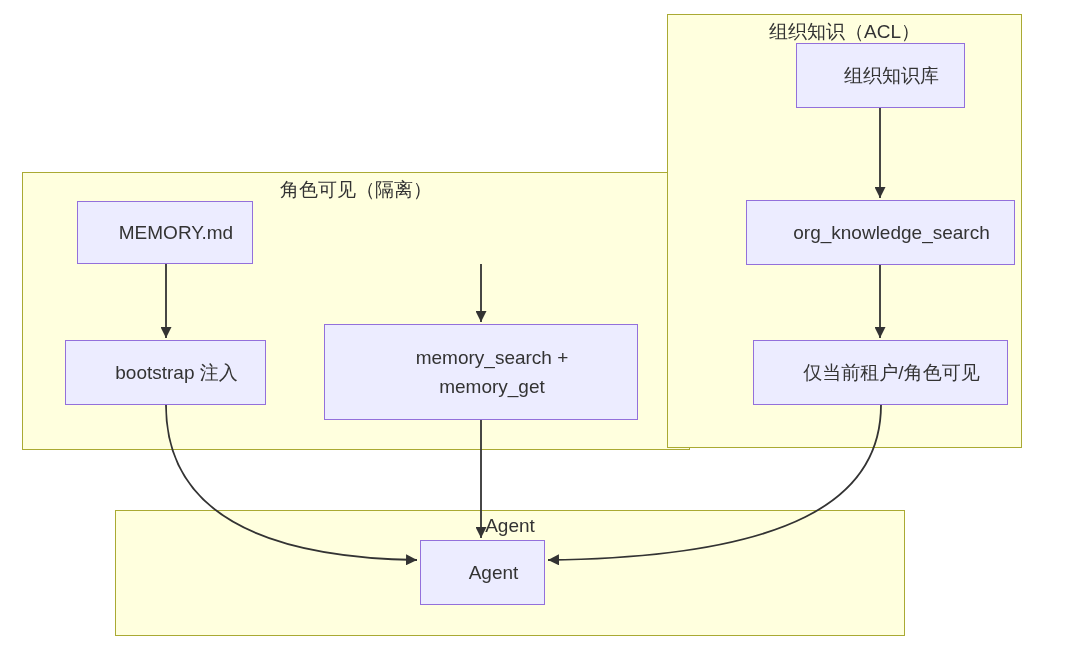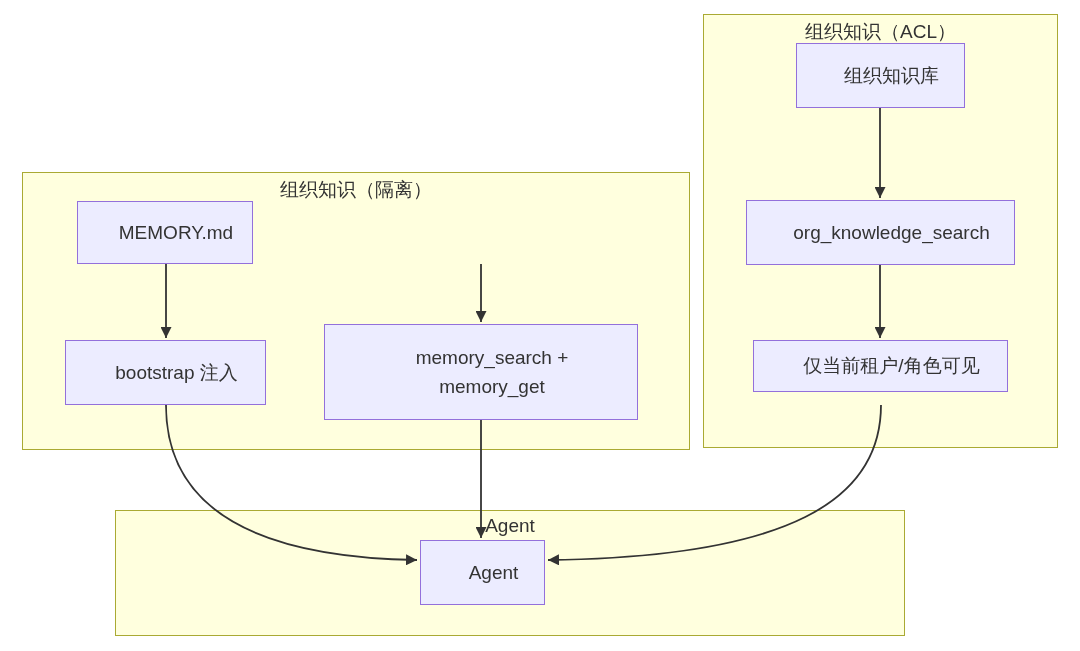--- a/index.html
+++ b/index.html
@@ -52,24 +52,24 @@
     stroke:#333333;
     stroke-width:1.8px;
   }
 </style>
 </head>
 <body>
 
 <div id="canvas">
 
   <div class="cluster" style="left:22px;top:172px;width:668px;height:278px;">
-    <div class="cluster-title">组织知识（隔离）</div>
+    <div class="cluster-title">角色可见（隔离）</div>
   </div>
 
-  <div class="cluster" style="left:703px;top:14px;width:355px;height:434px;">
+  <div class="cluster" style="left:667px;top:14px;width:355px;height:434px;">
     <div class="cluster-title">组织知识（ACL）</div>
   </div>
 
   <div class="cluster" style="left:115px;top:510px;width:790px;height:126px;">
     <div class="cluster-title">Agent</div>
   </div>
 
   <svg id="edges" viewBox="0 0 1080 651" xmlns="http://www.w3.org/2000/svg">
     <defs>
       <marker id="arrowhead" viewBox="0 0 10 10" refX="10" refY="5" markerUnits="userSpaceOnUse" markerWidth="11" markerHeight="11" orient="auto">
@@ -100,21 +100,21 @@
   </div>
 
   <div class="node" style="left:796px;top:43px;width:169px;height:65px;">
     <span class="node-label">组织知识库</span>
   </div>
 
   <div class="node" style="left:746px;top:200px;width:269px;height:65px;">
     <span class="node-label">org_knowledge_search</span>
   </div>
 
-  <div class="node" style="left:753px;top:340px;width:255px;height:52px;justify-content:center;">
+  <div class="node" style="left:753px;top:340px;width:255px;height:65px;justify-content:center;">
     <span class="node-label">仅当前租户/角色可见</span>
   </div>
 
   <div class="node" style="left:420px;top:540px;width:125px;height:65px;">
     <span class="node-label">Agent</span>
   </div>
 
 </div>
 
 </body></html>

